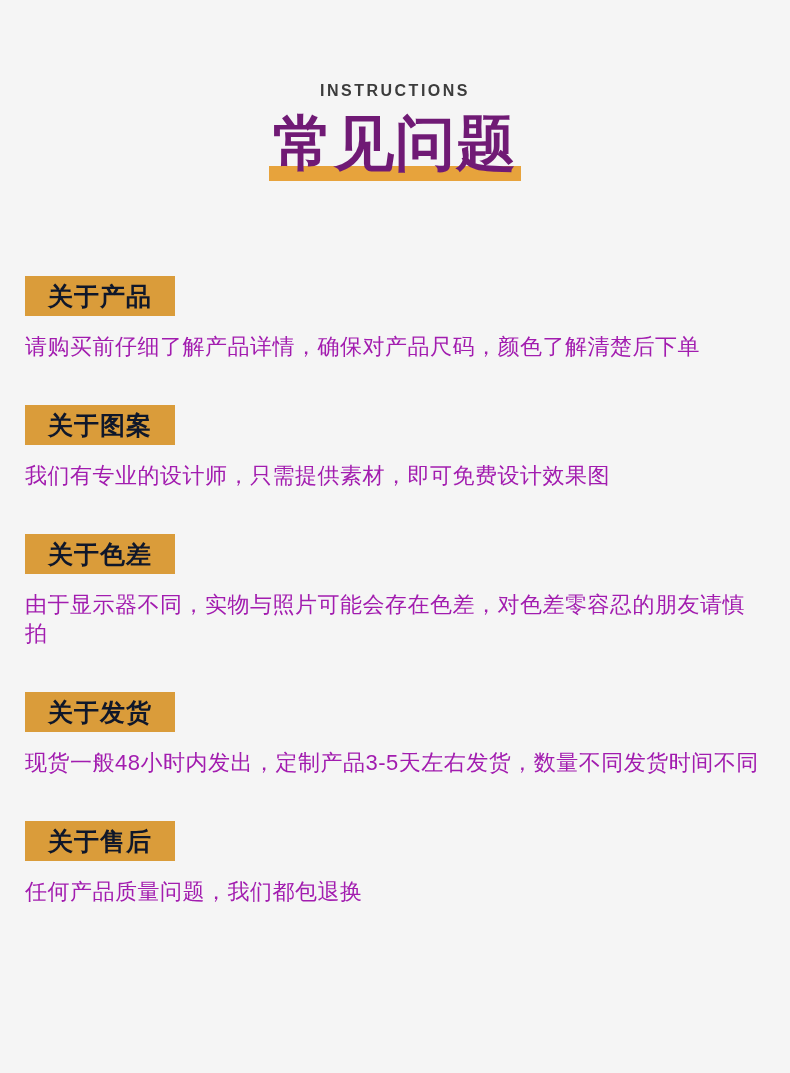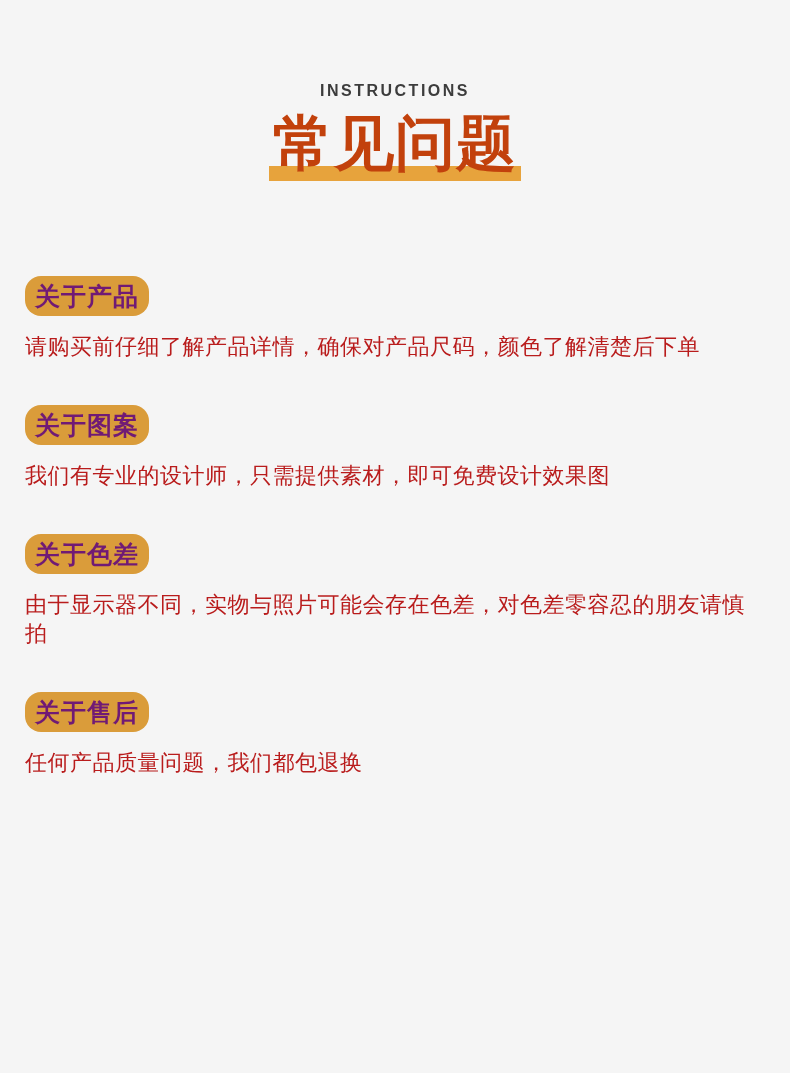--- a/index.html
+++ b/index.html
@@ -33,21 +33,21 @@
     width: 100%;
     text-align: center;
   }
   .title {
     position: relative;
     display: inline-block;
     font-size: 60px;
     line-height: 62px;
     font-weight: 900;
     letter-spacing: 1px;
-    color: #c2410c;
+    color: #701a75;
     z-index: 0;
   }
   .title-underline {
     position: absolute;
     left: -4px;
     right: -4px;
     bottom: -6px;
     height: 15px;
     background: #e7a33c;
     z-index: -1;
@@ -57,33 +57,32 @@
     top: 273px;
     left: 25px;
     right: 25px;
   }
   .faq-section {
     margin-bottom: 44px;
   }
   .badge {
     display: inline-block;
     background: #da9c3a;
-    color: #701a75;
+    color: #0f172a;
     font-size: 25px;
     font-weight: 700;
     line-height: 28px;
-    padding: 6px 10px;
+    padding: 6px 23px;
     letter-spacing: 1px;
-    border-radius: 16px;
   }
   .section-text {
     margin-top: 16px;
     font-size: 22px;
     line-height: 29px;
-    color: #b91c1c;
+    color: #a21caf;
     letter-spacing: 0.5px;
   }
 </style>
 </head>
 <body>
 
 <div class="page">
 
   <div class="eyebrow">INSTRUCTIONS</div>
 
@@ -107,20 +106,26 @@
       <p class="section-text">我们有专业的设计师，只需提供素材，即可免费设计效果图</p>
     </section>
 
     <section class="faq-section">
       <div class="badge">
         <span>关于色差</span>
       </div>
       <p class="section-text">由于显示器不同，实物与照片可能会存在色差，对色差零容忍的朋友请慎拍</p>
     </section>
 
+    <section class="faq-section">
+      <div class="badge">
+        <span>关于发货</span>
+      </div>
+      <p class="section-text">现货一般48小时内发出，定制产品3-5天左右发货，数量不同发货时间不同</p>
+    </section>
 
 
     <section class="faq-section">
       <div class="badge">
         <span>关于售后</span>
       </div>
       <p class="section-text">任何产品质量问题，我们都包退换</p>
     </section>
 
   </div>

